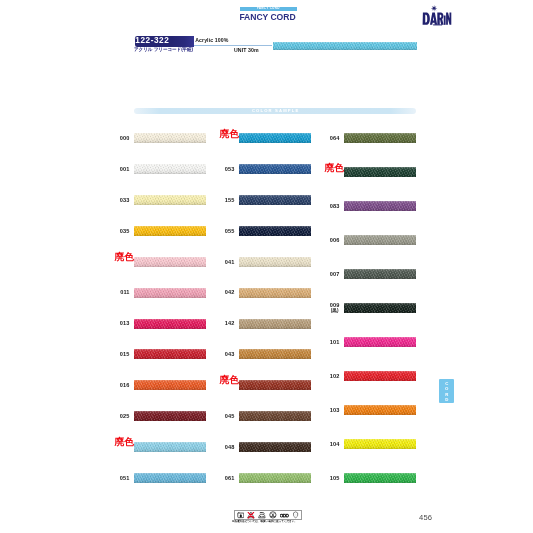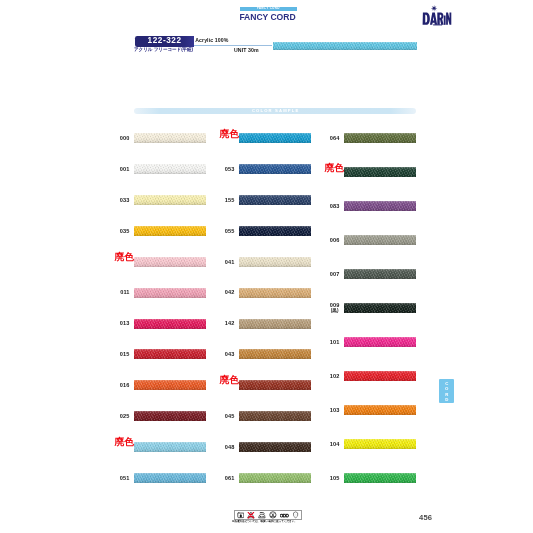--- a/index.html
+++ b/index.html
@@ -31,21 +31,21 @@
   .logo{position:absolute;left:421.5px;top:4.2px;width:30px;height:22px;}
 
   
   .prod{position:absolute;left:134.8px;width:290px;height:26px;}
   .badge{
     position:absolute;left:0;top:0;width:59px;height:10.4px;
     border-radius:2.2px 0 0 2.2px;
     background:linear-gradient(to right,#272773 0%,#242471 62%,#2a2a7c 84%,#353591 100%);
   }
   .badge b{
-    display:block;text-align:center;color:#ffffff;font-size:8.2px;
+    display:block;color:#ffffff;font-size:8.2px;
     font-weight:700;line-height:10.4px;letter-spacing:.55px;
     text-indent:.55px;
   }
   .prod-desc{
     position:absolute;left:-.4px;top:12.2px;font-size:4.85px;line-height:4.85px;
     color:#20207c;font-weight:700;white-space:nowrap;letter-spacing:-.05px;transform:scaleX(.94);transform-origin:left center;
   }
   .prod-mat{
     position:absolute;left:60.4px;top:2.1px;font-size:5.2px;line-height:5.2px;
     color:#171717;font-weight:700;white-space:nowrap;letter-spacing:.1px;
@@ -122,21 +122,21 @@
 
   
   .care{position:absolute;left:234.3px;top:510.3px;width:67.7px;height:9.9px;
     border:.5px solid #9a9a9a;background:#fff;display:flex;align-items:center;
     justify-content:space-between;padding:0 1.4px;box-sizing:border-box;}
   .care svg{display:block;}
   .care-note{position:absolute;left:231.8px;top:520.6px;font-size:2.6px;
     line-height:2.8px;color:#000;white-space:nowrap;letter-spacing:-.02px;
     font-weight:700;}
   .pageno{position:absolute;left:419px;top:513.5px;font-size:7.6px;
-    line-height:7.6px;color:#4a4a4a;font-weight:700;letter-spacing:.2px;}
+    line-height:7.6px;color:#4a4a4a;font-weight:400;letter-spacing:.2px;}
 </style>
 </head>
 <body>
 
 <div class="page">
 
   <div class="banner-bar">
     <span>FANCY CORD</span>
   </div>
   <div class="title">FANCY  CORD</div>

